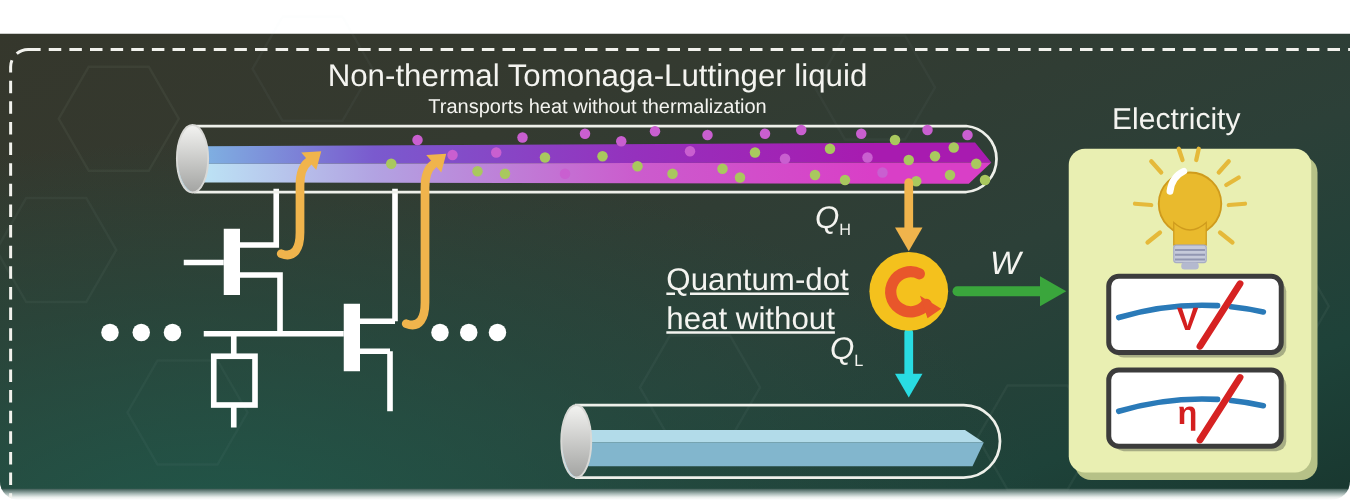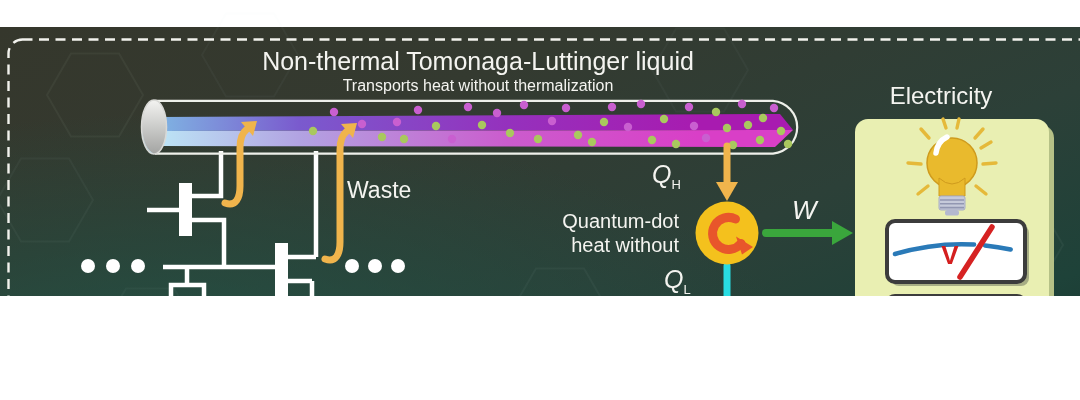--- a/index.html
+++ b/index.html
@@ -1,38 +1,39 @@
 <!DOCTYPE html>
 <html><head>
 <meta charset="utf-8">
 <style>
   html,body{margin:0;padding:0;background:#ffffff;}
   #screenshot{
-    position:relative;width:1080px;height:296px;overflow:hidden;
+    position:relative;width:1080px;height:400px;overflow:hidden;
     background:#ffffff;
     font-family:"Liberation Sans","DejaVu Sans",sans-serif;
+    border-radius:15px;
   }
   #figure-bg{
     position:absolute;left:0;top:27px;width:1080px;height:365px;
     background:
       radial-gradient(95% 130% at 16% 108%, rgba(31,90,76,.85) 0%, rgba(31,80,68,.45) 38%, rgba(31,80,68,0) 65%),
       linear-gradient(158deg,#35372c 0%,#343a30 30%,#2c4038 62%,#1e4239 85%,#193830 100%);
   }
   #bottom-strip{
     position:absolute;left:0;top:391px;width:1080px;height:9px;
     background:linear-gradient(#3f5c56 0%,#a9bab7 45%,#e9eeec 75%,#ffffff 100%);
   }
   svg{position:absolute;left:0;top:0;}
   .label{position:absolute;color:#f4f4f0;white-space:nowrap;}
   .centered{transform:translateX(-50%);}
   #figure-title{top:47px;left:478px;font-size:25px;}
   #figure-subtitle{top:77px;left:478px;font-size:16px;}
   #waste-label{top:174px;left:347px;font-size:23px;line-height:1.42;}
   #qpc-label{top:355px;left:255px;font-size:24px;}
-  #engine-label{top:209px;right:401px;font-size:20px;line-height:1.22;text-align:right;white-space:nowrap;position:absolute;color:#f4f4f0;}
+  #engine-label{top:209px;right:401px;font-size:25px;line-height:1.22;text-align:left;white-space:nowrap;position:absolute;color:#f4f4f0;text-decoration:underline;}
   .math{font-style:italic;}
   #q-hot-label{top:160px;left:652px;font-size:25px;}
   #q-cold-label{top:265px;left:664px;font-size:25px;}
   #q-hot-label sub,#q-cold-label sub{font-size:13px;font-style:normal;}
   #work-label{top:195px;left:792px;font-size:26px;}
   #electricity-label{top:82px;left:941px;font-size:24px;}
   .meter-letter{position:absolute;color:#d41f1f;font-weight:bold;font-size:26px;transform:translateX(-50%);}
   #meter-v-letter{top:240px;left:950px;}
   #meter-eta-letter{top:315px;left:950px;}
 </style>
@@ -217,21 +218,20 @@
       </g>
     </g>
 
     <rect x="8.5" y="39.5" width="1085" height="376" rx="14" fill="none" stroke="#f2f2ed" stroke-width="2.4" stroke-dasharray="10 6.5"></rect>
   </svg>
 
   <div class="label centered" id="figure-title">Non-thermal Tomonaga-Luttinger liquid</div>
   <div class="label centered" id="figure-subtitle">Transports heat without thermalization</div>
 
   <div class="label" id="waste-label">
-    <div>Waste</div>
   </div>
 
 
   <div id="engine-label">
     <div>Quantum-dot</div>
     <div>heat without</div>
   </div>
 
   <div class="label math" id="q-hot-label"><span>Q</span><sub>H</sub></div>
 

